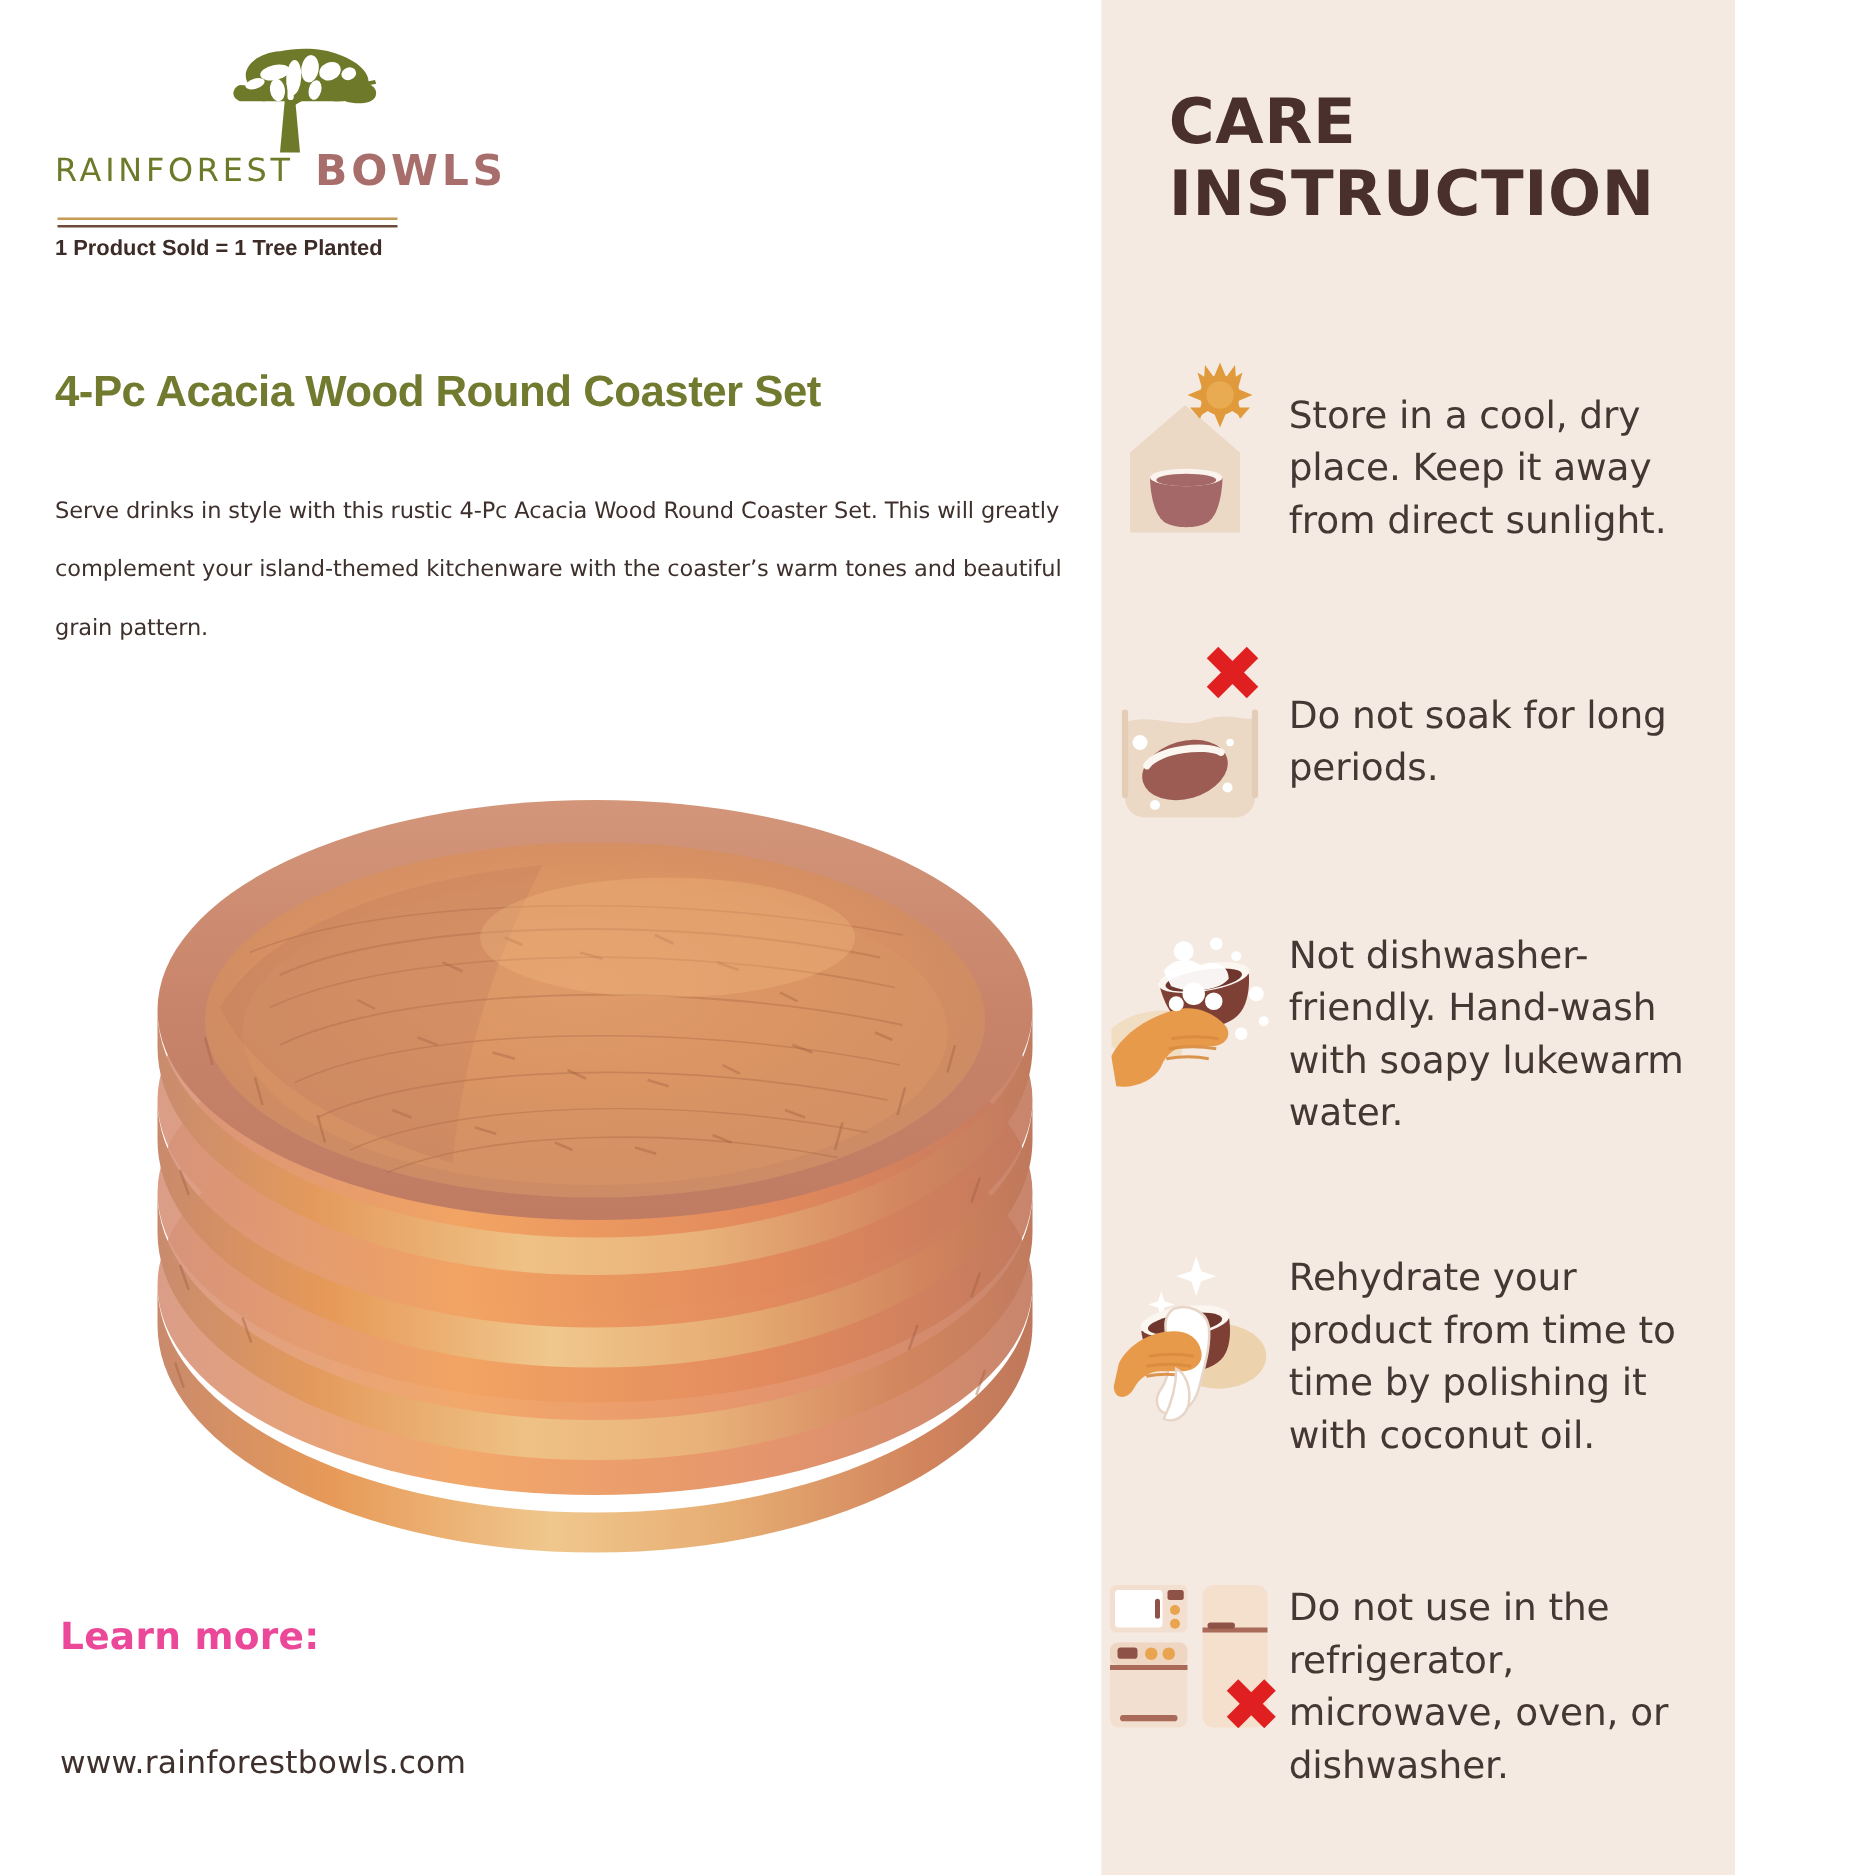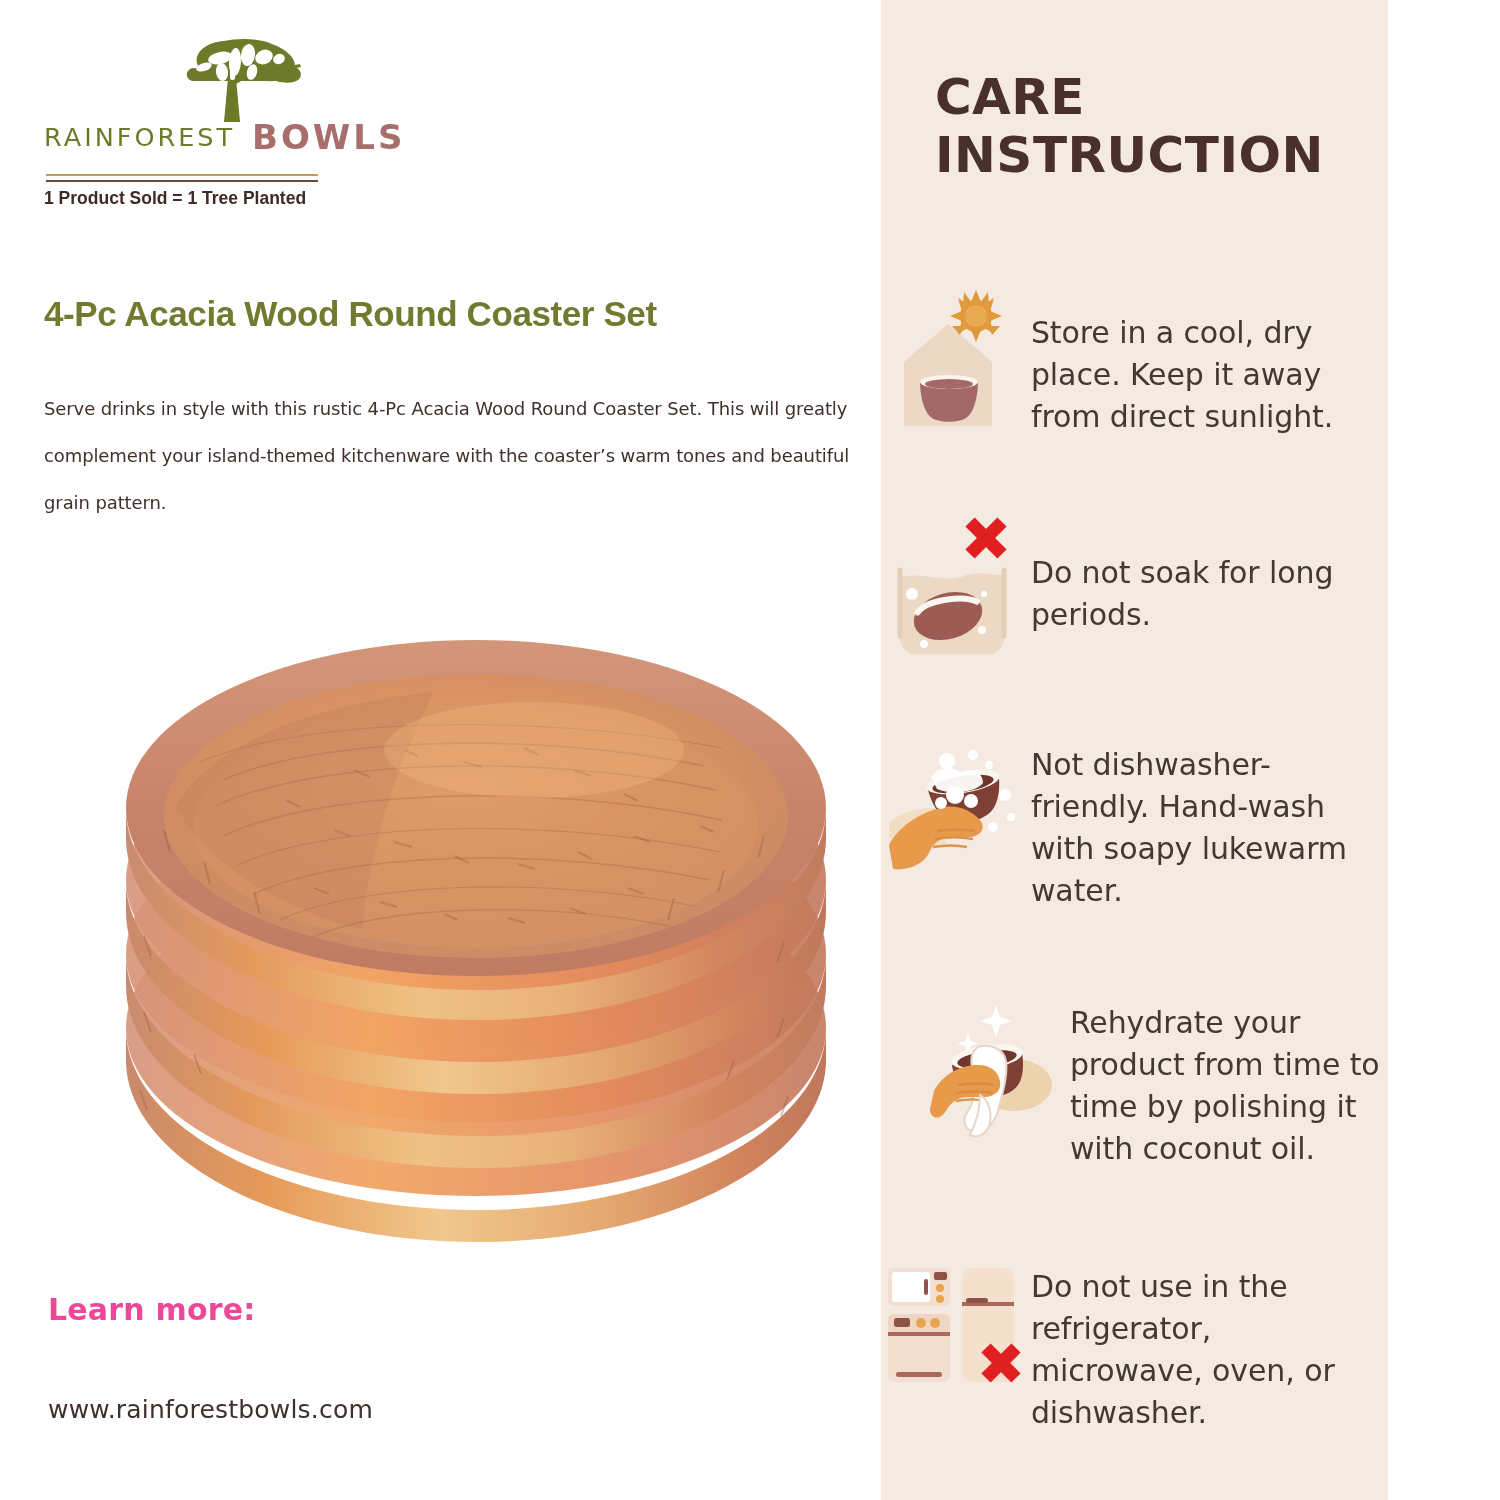--- a/index.html
+++ b/index.html
@@ -209,21 +209,21 @@
     line-height: 42px;
     color: #453733;
     width: 320px;
     letter-spacing: -0.1px;
   }
 
   
   .item-0 { margin-top: 0px; }
   .item-1 { margin-top: 82px; }
   .item-2 { margin-top: 72px; }
-  .item-3 { margin-top: 90px; justify-content: center; }
+  .item-3 { margin-top: 90px; }
   .item-4 { margin-top: 86px; }
 
   .item-0 .care-text { padding-top: 22px; }
   .item-1 .care-text { padding-top: 0px; }
   .item-2 .care-text { padding-top: 40px; }
   .item-3 .care-text { padding-top: 0px; }
   .item-4 .care-text { padding-top: 10px; }
 
   .item-0 .care-icon { align-items: flex-start; }
   .item-2 .care-icon { align-items: flex-start; }

